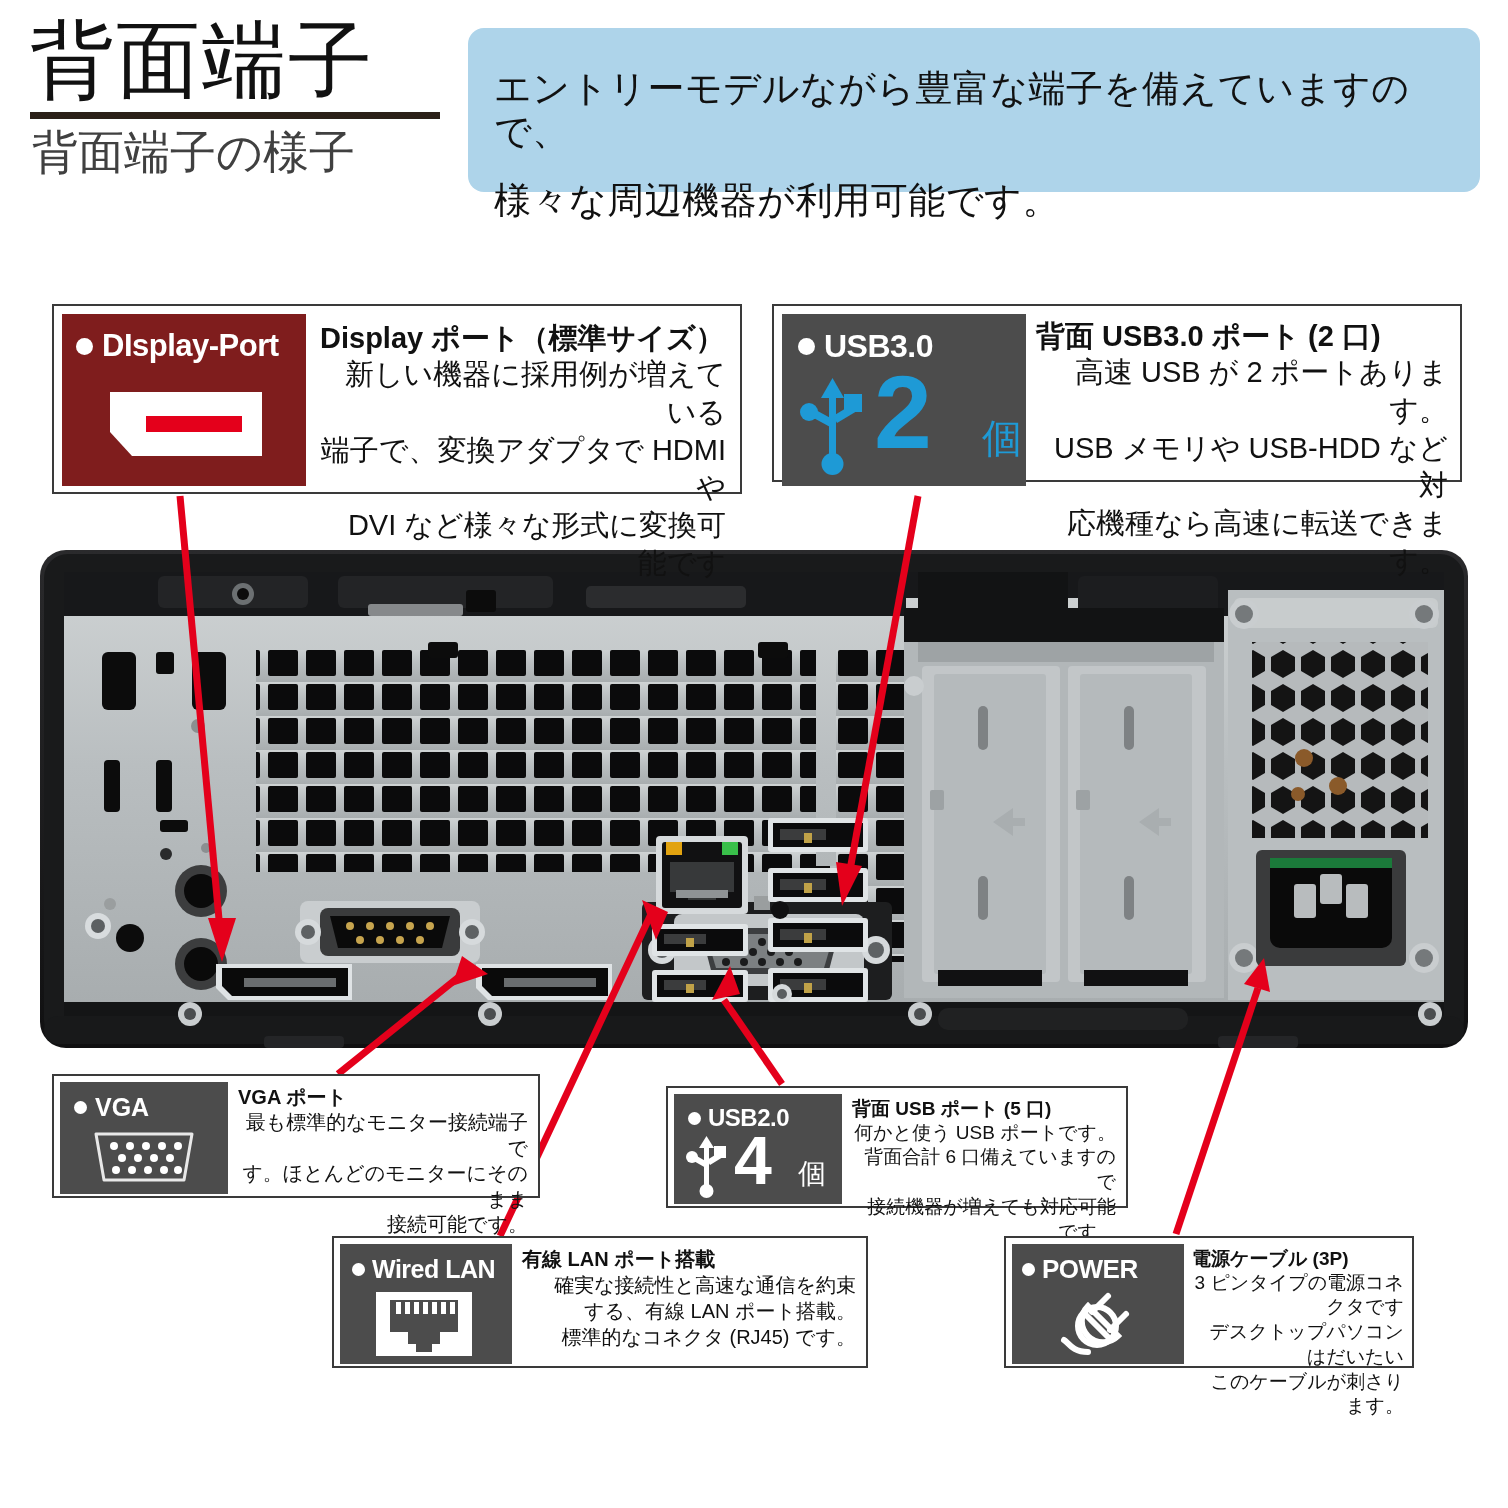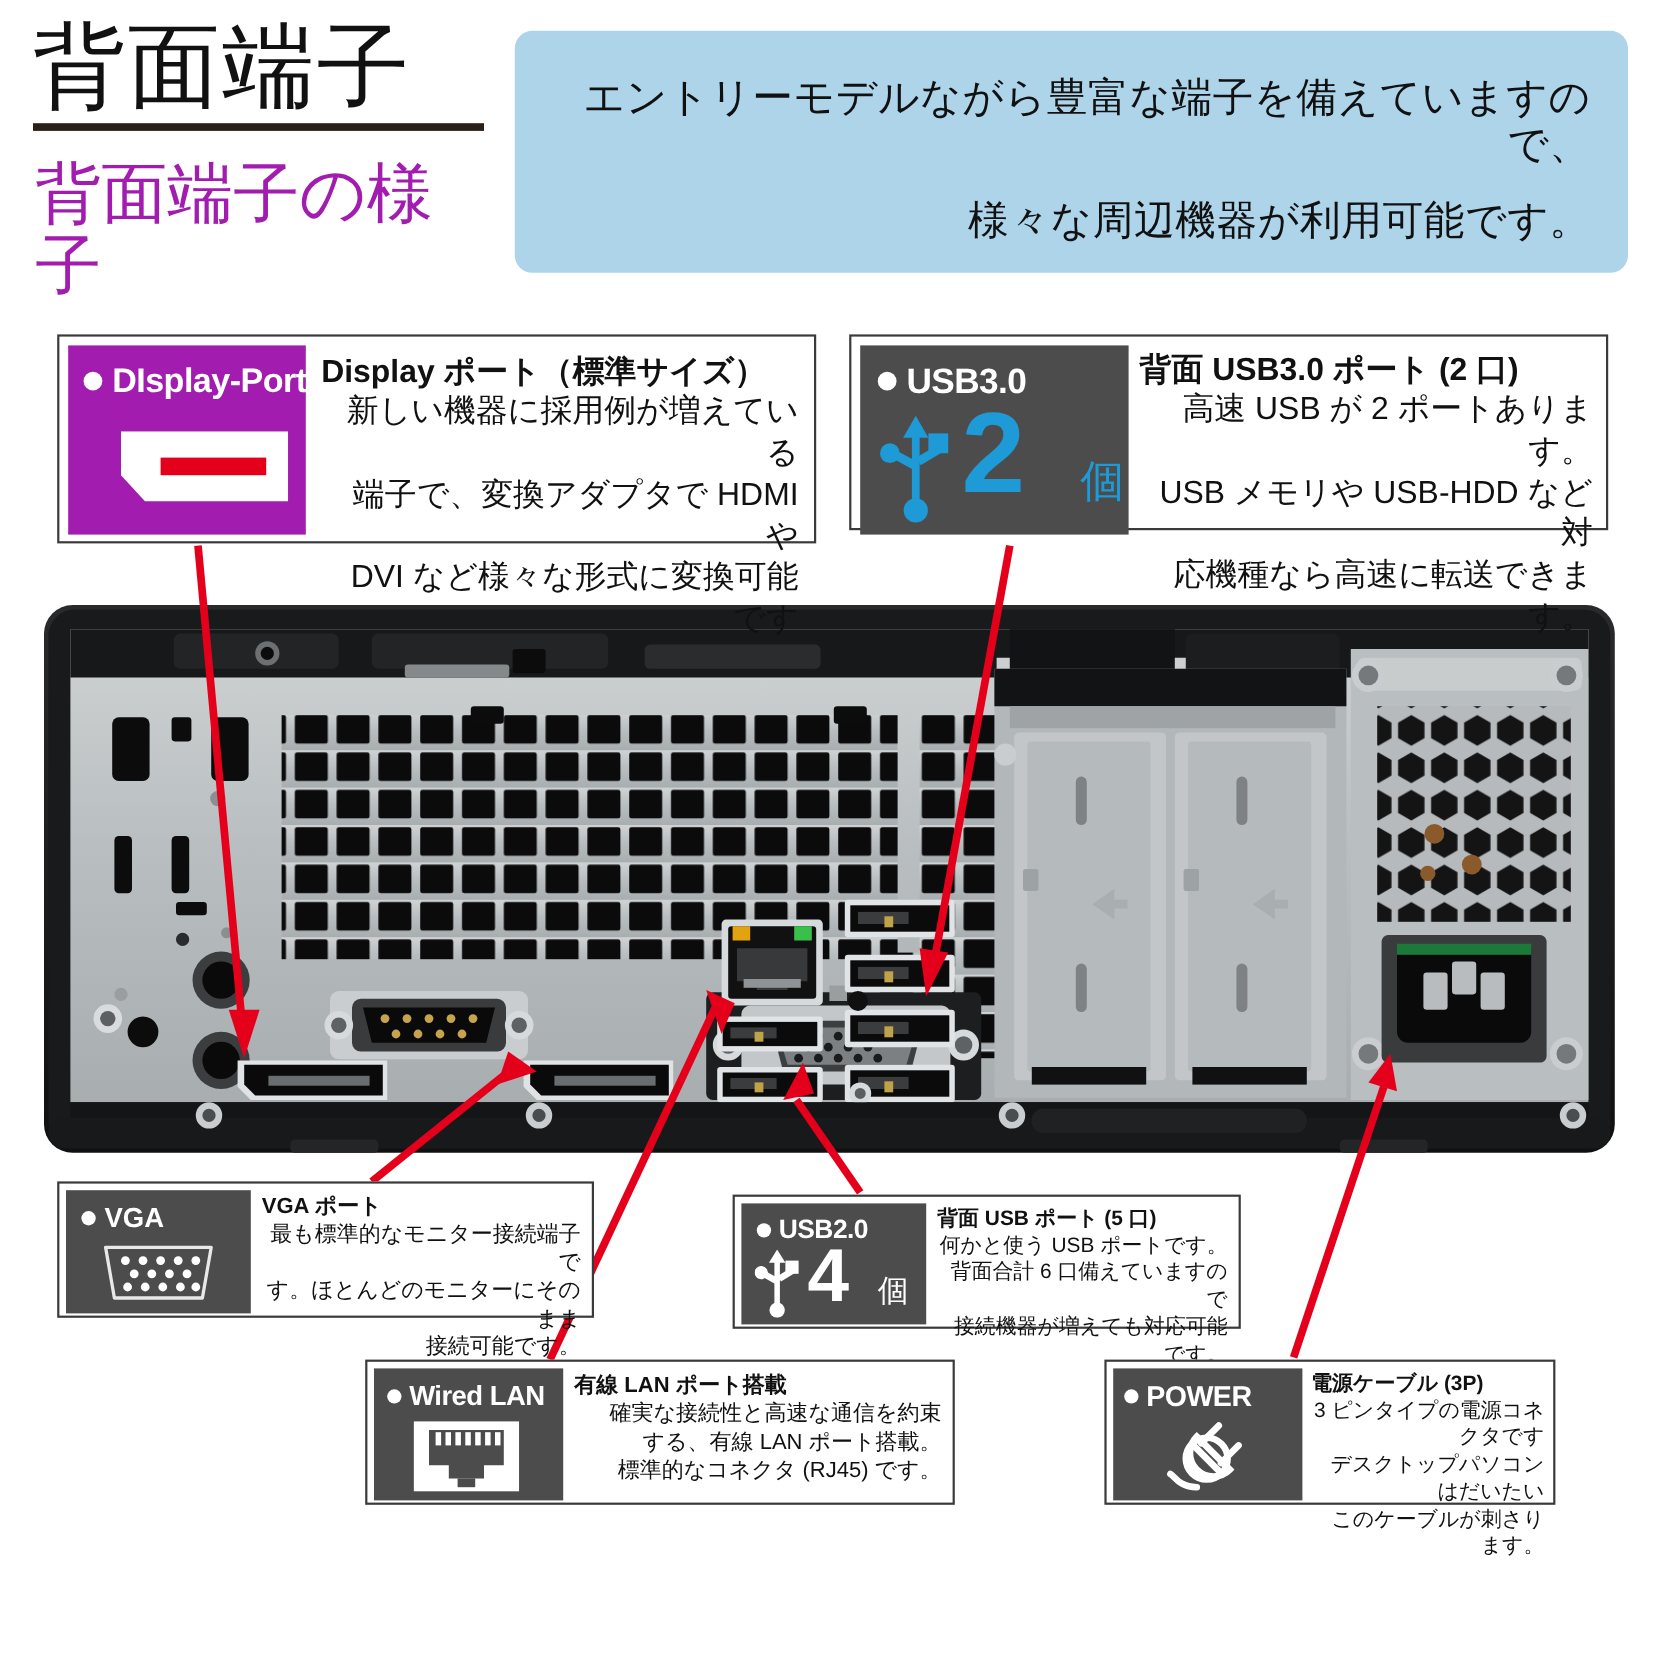--- a/index.html
+++ b/index.html
@@ -4,42 +4,42 @@
 <style>
   html,body{margin:0;padding:0;background:#fff;}
   body{width:1508px;height:1508px;position:relative;overflow:hidden;
        font-family:"Liberation Sans","DejaVu Sans",sans-serif;color:#1a1a1a;}
 
   
   #header-title-block{position:absolute;left:24px;top:18px;width:420px;}
   #main-title{font-size:84px;line-height:1.0;font-weight:400;letter-spacing:2px;
               color:#111;padding-left:6px;}
   #title-rule{height:7px;background:#2b2018;margin:10px 4px 0 6px;}
-  #sub-title{font-size:60px;line-height:1.1;padding-left:8px;margin-top:24px;color:#a21caf;}
-
-  #intro-callout{position:absolute;left:468px;top:28px;width:1012px;height:220px;
+  #sub-title{font-size:46px;line-height:1.1;padding-left:8px;margin-top:8px;color:#404040;}
+
+  #intro-callout{position:absolute;left:468px;top:28px;width:1012px;height:164px;
                  background:#aed4ea;border-radius:16px;box-sizing:border-box;
-                 padding:40px 34px 0 26px;text-align:right;}
+                 padding:40px 34px 0 26px;}
   #intro-callout p{margin:0 0 26px 0;font-size:37px;line-height:1.16;color:#111;
                    letter-spacing:0.5px;}
 
   
   .callout{position:absolute;border:2px solid #3a3a3a;background:#fff;box-sizing:border-box;
            display:flex;align-items:flex-start;z-index:6;}
   .badge{flex:0 0 auto;position:relative;box-sizing:border-box;}
   .badge-title{position:absolute;color:#fff;font-weight:bold;white-space:nowrap;
                display:flex;align-items:center;}
   .badge-dot{display:inline-block;border-radius:50%;background:#fff;}
   .ctext{flex:1 1 auto;box-sizing:border-box;}
   .ctext .ch{font-weight:bold;color:#111;}
   .ctext .cl{color:#111;}
 
   
   #callout-displayport{left:52px;top:304px;width:690px;height:190px;padding:8px;}
-  #callout-displayport .badge{width:216px;height:172px;background:#a21caf;}
+  #callout-displayport .badge{width:244px;height:172px;background:#7f1d1d;}
   #callout-displayport .badge-title{left:14px;top:14px;font-size:31px;letter-spacing:-0.5px;}
   #callout-displayport .badge-dot{width:17px;height:17px;margin-right:9px;}
   #dp-icon{position:absolute;left:48px;top:78px;width:152px;height:64px;}
   #callout-displayport .ctext{padding:6px 6px 0 14px;}
   #callout-displayport .ch{font-size:29px;line-height:1.25;}
   #callout-displayport .cl{font-size:29px;line-height:1.3;text-align:right;}
 
   
   #callout-usb3{left:772px;top:304px;width:690px;height:178px;padding:8px;}
   #callout-usb3 .badge{width:244px;height:172px;background:#4c4c4c;}

